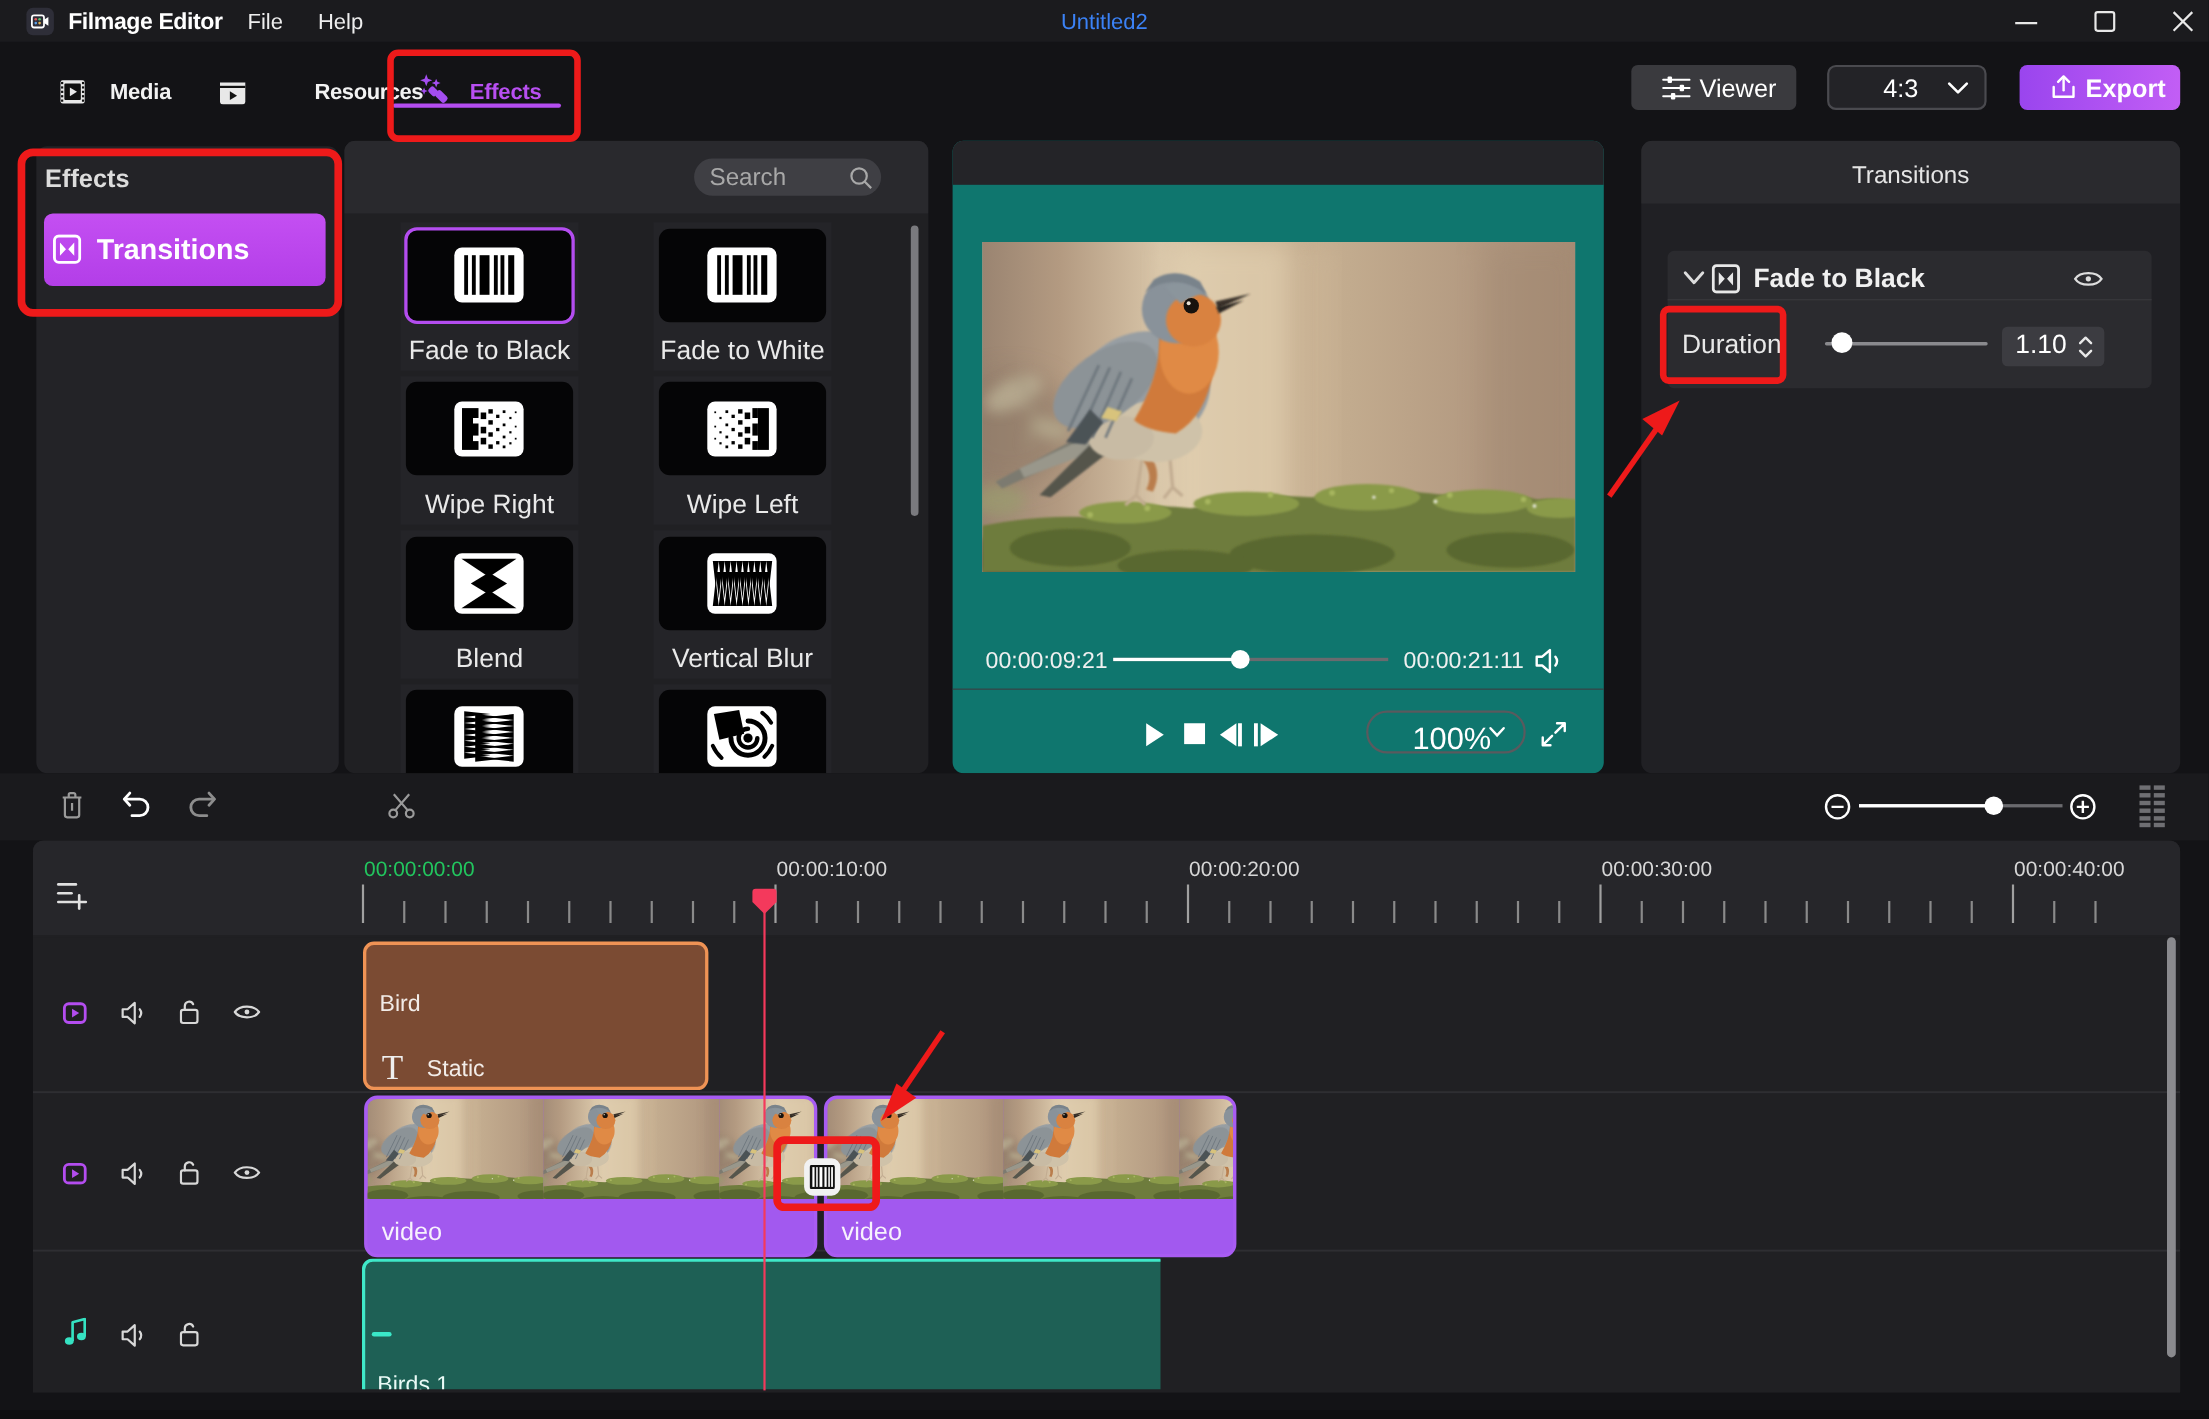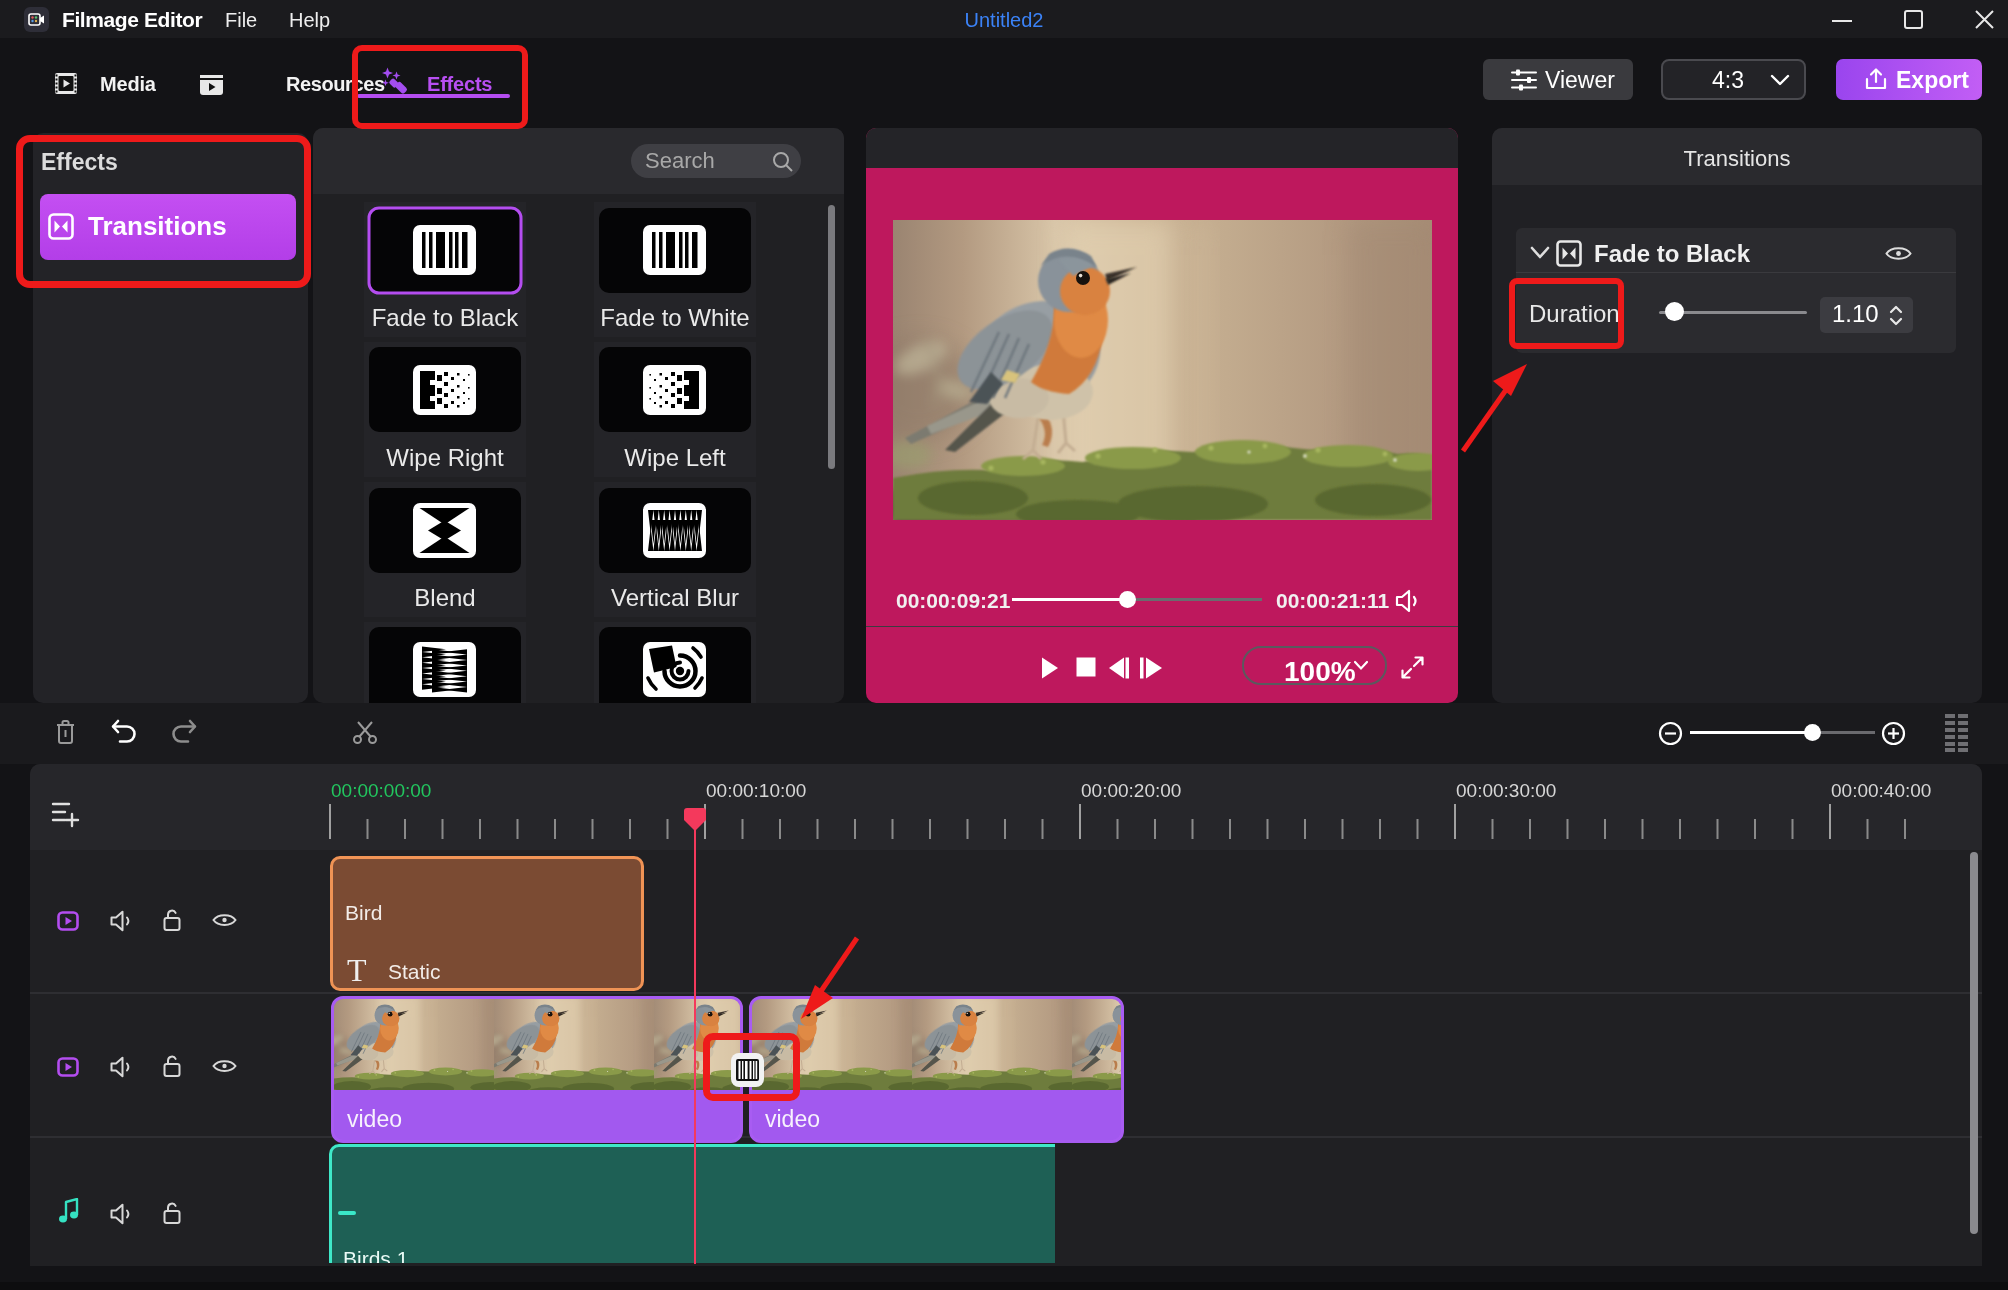--- a/index.html
+++ b/index.html
@@ -233,21 +233,21 @@
     <g font-size="24" fill="#e9e9e9" text-anchor="middle" font-family="Liberation Sans, sans-serif">
       <text x="132" y="198">Fade to Black</text>
       <text x="362" y="198">Fade to White</text>
       <text x="132" y="338">Wipe Right</text>
       <text x="362" y="338">Wipe Left</text>
       <text x="132" y="478">Blend</text>
       <text x="362" y="478">Vertical Blur</text>
     </g>
   </svg>
 
-  <div class="abs" style="left:866px;top:128px;width:592px;height:575px;background:#be185d;border-radius:10px;overflow:hidden;font-weight:bold;">
+  <div class="abs" style="left:866px;top:128px;width:592px;height:575px;background:#0f766e;border-radius:10px;overflow:hidden;">
     <div class="abs" style="left:0;top:0;width:592px;height:40px;background:#242428;"></div>
 
     <div class="abs" id="video" style="left:27px;top:92px;width:539px;height:300px;background:#b9a189;overflow:hidden;">
       <svg width="539" height="300" viewBox="0 0 539 300">
         <defs>
           <filter id="b12" x="-30%" y="-30%" width="160%" height="160%">
               <feGaussianBlur stdDeviation="12"></feGaussianBlur>
             </filter>
           <filter id="b6" x="-30%" y="-30%" width="160%" height="160%">
               <feGaussianBlur stdDeviation="6"></feGaussianBlur>

